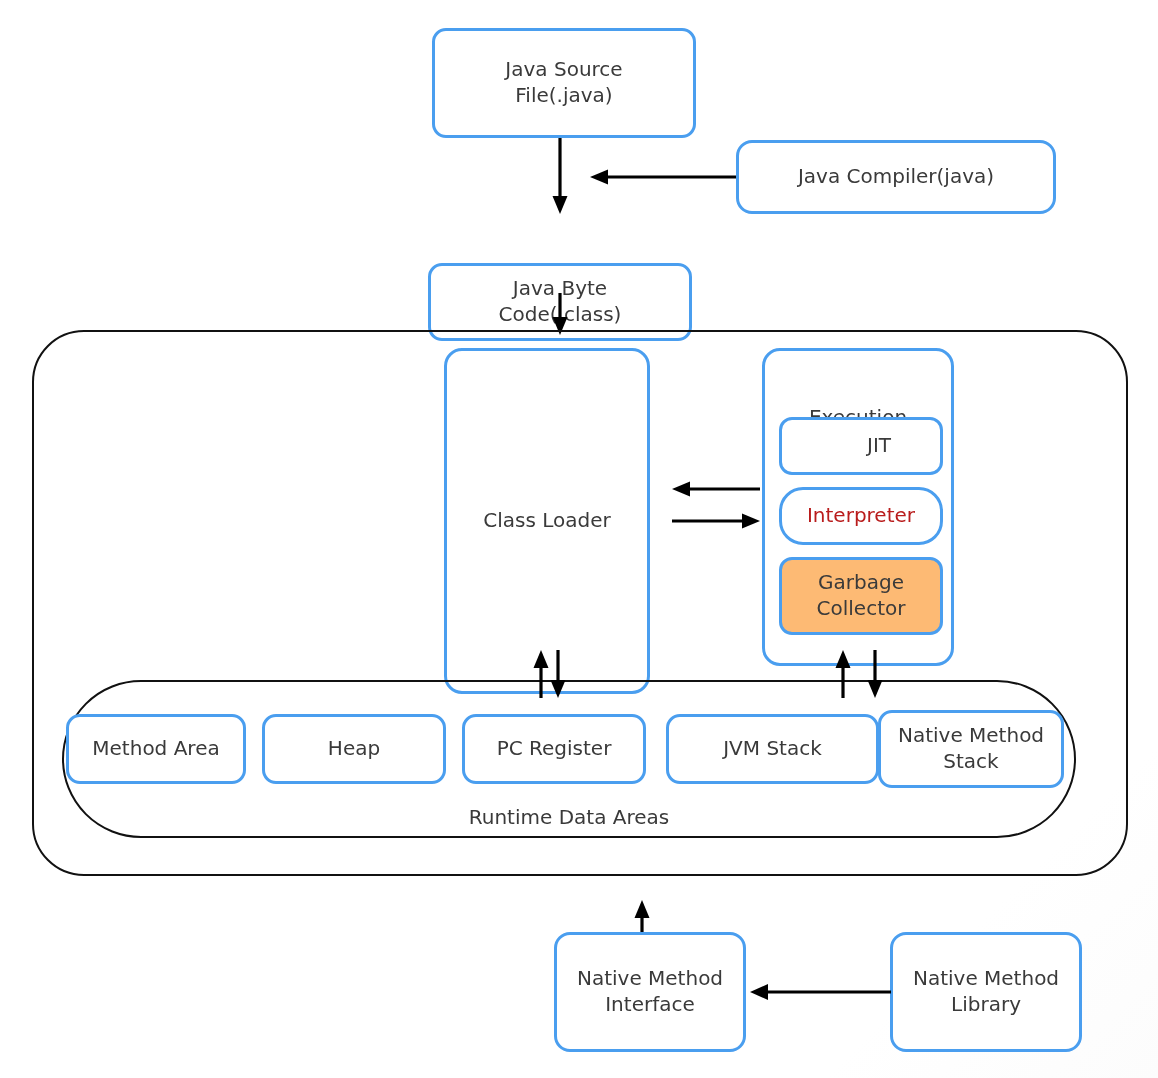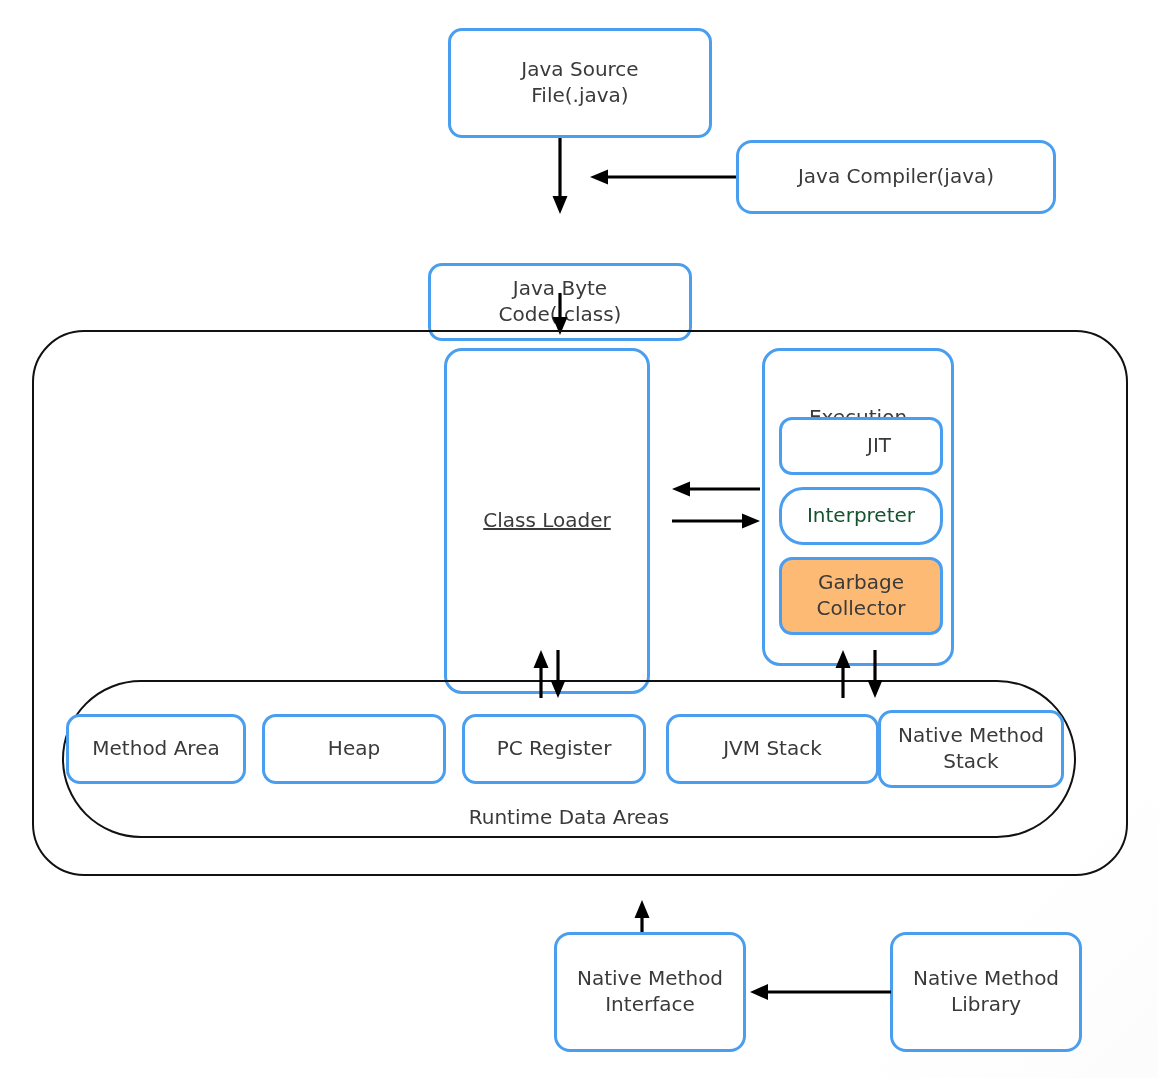--- a/index.html
+++ b/index.html
@@ -63,21 +63,21 @@
   }
   .arrow-head { fill: #000000; }
 
   svg { display: block; }
 </style>
 </head>
 <body>
 
 <div id="canvas">
 
-  <div class="node" id="java-source" style="left:448px; top:28px; width:264px; height:110px;">Java Source
+  <div class="node" id="java-source" style="left:432px; top:28px; width:264px; height:110px;">Java Source
 File(.java)</div>
 
   <div class="node" id="java-compiler" style="left:736px; top:140px; width:320px; height:74px; border-radius:16px;">Java Compiler(java)</div>
 
   <div class="node" id="java-bytecode" style="left:428px; top:215px; width:264px; height:78px;margin-top:48px;">Java Byte
 Code(.class)</div>
 
   <svg class="arrow-svg" style="left:545px; top:138px;" width="30" height="80">
     <line class="arrow-line" x1="15" y1="0" x2="15" y2="64"></line>
     <polygon class="arrow-head" points="15,76 7.5,58 22.5,58"></polygon>
@@ -88,33 +88,33 @@
     <polygon class="arrow-head" points="2,14 20,6.5 20,21.5"></polygon>
   </svg>
 
   <svg class="arrow-svg" style="left:545px; top:293px;" width="30" height="46">
     <line class="arrow-line" x1="15" y1="0" x2="15" y2="30"></line>
     <polygon class="arrow-head" points="15,42 7.5,24 22.5,24"></polygon>
   </svg>
 
   <div class="outline" id="jvm-container" style="left:32px; top:330px; width:1096px; height:546px;"></div>
 
-  <div class="node" id="class-loader" style="left:444px; top:348px; width:206px; height:346px; border-radius:18px;text-decoration:underline;">Class Loader</div>
+  <div class="node" id="class-loader" style="left:444px; top:348px; width:206px; height:346px; border-radius:18px;">Class Loader</div>
 
   <div class="node" id="execution-group" style="left:762px; top:348px; width:192px; height:318px; border-radius:18px;
               display:block; padding:0;">
     <div style="margin-top:28px; text-align:center; font-size:20px; color:#3a3a3a;">Execution</div>
     <div style="position:absolute; left:14px; top:66px; width:164px; height:58px;
                 box-sizing:border-box; border:3px solid #4a9eef; border-radius:13px;
                 background:#fff; display:flex; align-items:center; justify-content:center;
                 font-size:20px; color:#3a3a3a;padding-left:36px;">JIT</div>
     <div style="position:absolute; left:14px; top:136px; width:164px; height:58px;
                 box-sizing:border-box; border:3px solid #4a9eef; border-radius:24px;
                 background:#fff; display:flex; align-items:center; justify-content:center;
-                font-size:20px; color:#14532d;">Interpreter</div>
+                font-size:20px; color:#b91c1c;">Interpreter</div>
     <div style="position:absolute; left:14px; top:206px; width:164px; height:78px;
                 box-sizing:border-box; border:3px solid #4a9eef; border-radius:13px;
                 background:#fdba74; display:flex; align-items:center; justify-content:center;
                 text-align:center; white-space:pre-line; line-height:1.28;
                 font-size:20px; color:#3a3a3a;">Garbage
 Collector</div>
   </div>
 
   <svg class="arrow-svg" style="left:670px; top:476px;" width="92" height="26">
     <line class="arrow-line" x1="90" y1="13" x2="16" y2="13"></line>

